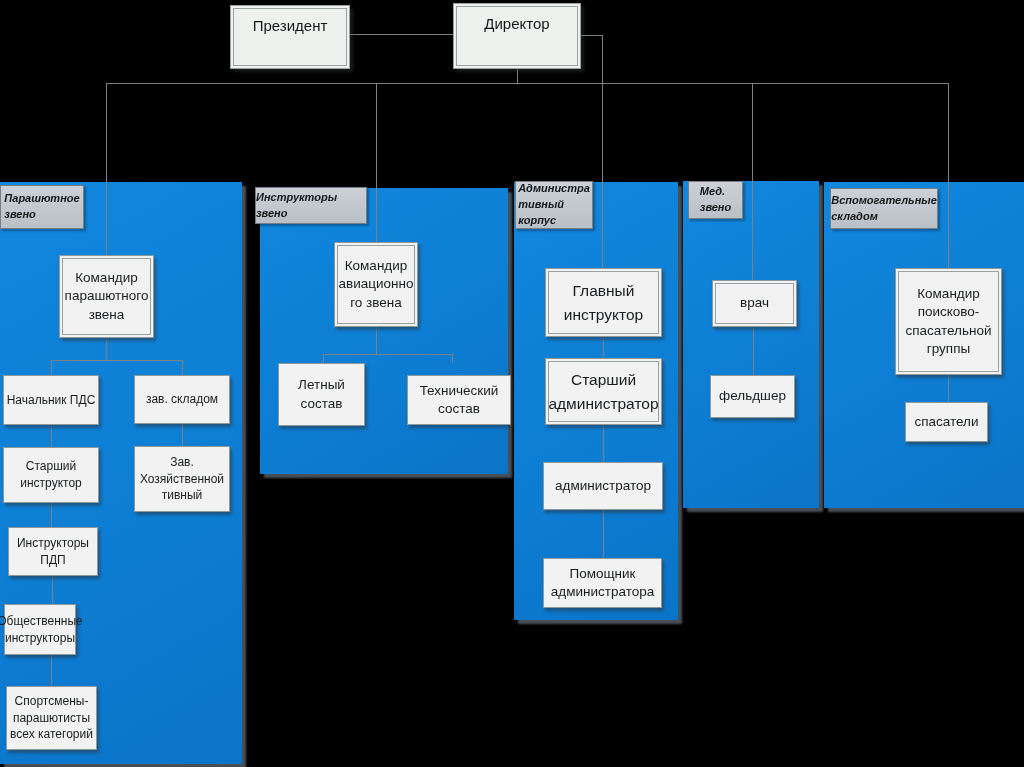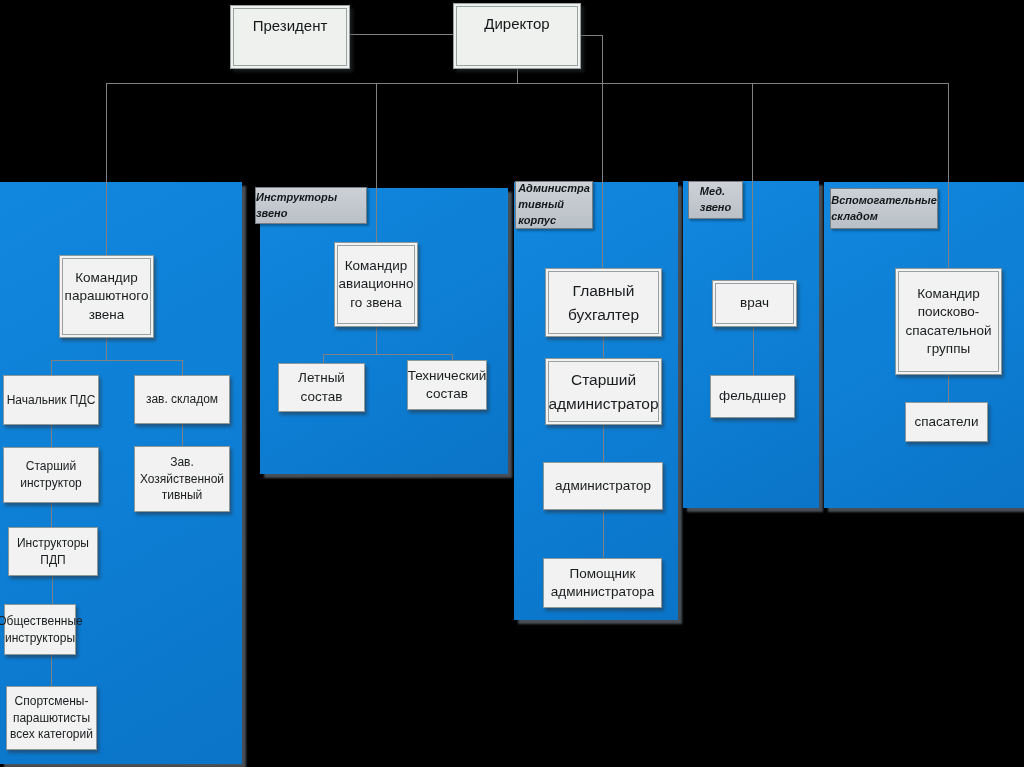--- a/index.html
+++ b/index.html
@@ -70,20 +70,22 @@
   <div class="hl" style="left:581px;top:35px;width:22px"></div>
   <div class="vl" style="left:517px;top:69px;height:14px"></div>
   <div class="hl" style="left:106px;top:83px;width:843px"></div>
   <div class="vl" style="left:106px;top:83px;height:172px"></div>
   <div class="vl" style="left:376px;top:83px;height:159px"></div>
   <div class="vl" style="left:602px;top:35px;height:233px"></div>
   <div class="vl" style="left:752px;top:83px;height:197px"></div>
   <div class="vl" style="left:948px;top:83px;height:185px"></div>
 
   <div class="panel" style="left:0;top:182px;width:242px;height:582px"></div>
+  <div class="pheader" style="left:0;top:185px;width:84px;height:44px">Парашютное
+звено</div>
 
   <div class="vl" style="left:106px;top:338px;height:22px"></div>
   <div class="hl" style="left:51px;top:360px;width:132px"></div>
   <div class="vl" style="left:51px;top:360px;height:15px"></div>
   <div class="vl" style="left:182px;top:360px;height:16px"></div>
   <div class="vl" style="left:51px;top:425px;height:22px"></div>
   <div class="vl" style="left:51px;top:503px;height:24px"></div>
   <div class="vl" style="left:52px;top:576px;height:28px"></div>
   <div class="vl" style="left:51px;top:655px;height:31px"></div>
   <div class="vl" style="left:182px;top:424px;height:22px"></div>
@@ -110,35 +112,35 @@
   <div class="pheader" style="left:255px;top:187px;width:112px;height:37px">Инструкторы звено</div>
 
   <div class="vl" style="left:376px;top:327px;height:27px"></div>
   <div class="hl" style="left:323px;top:354px;width:130px"></div>
   <div class="vl" style="left:323px;top:354px;height:9px"></div>
   <div class="vl" style="left:452px;top:354px;height:9px"></div>
 
   <div class="node big frame" style="left:334px;top:242px;width:84px;height:85px">Командир
 авиационно
 го звена</div>
-  <div class="node big" style="left:278px;top:363px;width:87px;height:49px">Летный состав</div>
-  <div class="node big" style="left:407px;top:360px;width:80px;height:50px">Технический
+  <div class="node big" style="left:278px;top:363px;width:87px;height:63px">Летный состав</div>
+  <div class="node big" style="left:407px;top:375px;width:104px;height:50px">Технический
 состав</div>
 
   <div class="panel" style="left:514px;top:182px;width:164px;height:438px"></div>
   <div class="pheader" style="left:515px;top:181px;width:78px;height:48px">Администра
 тивный
 корпус</div>
 
   <div class="vl" style="left:603px;top:337px;height:21px"></div>
   <div class="vl" style="left:603px;top:425px;height:37px"></div>
   <div class="vl" style="left:603px;top:510px;height:48px"></div>
 
   <div class="node xl frame" style="left:545px;top:268px;width:117px;height:69px">Главный
-бухгалтер</div>
+инструктор</div>
   <div class="node xl frame" style="left:545px;top:358px;width:117px;height:67px">Старший
 администратор</div>
   <div class="node big" style="left:543px;top:462px;width:120px;height:48px">администратор</div>
   <div class="node big" style="left:543px;top:558px;width:119px;height:50px">Помощник
 администратора</div>
 
   <div class="panel" style="left:683px;top:181px;width:136px;height:327px"></div>
   <div class="pheader" style="left:688px;top:181px;width:55px;height:38px">Мед.
 звено</div>
 

